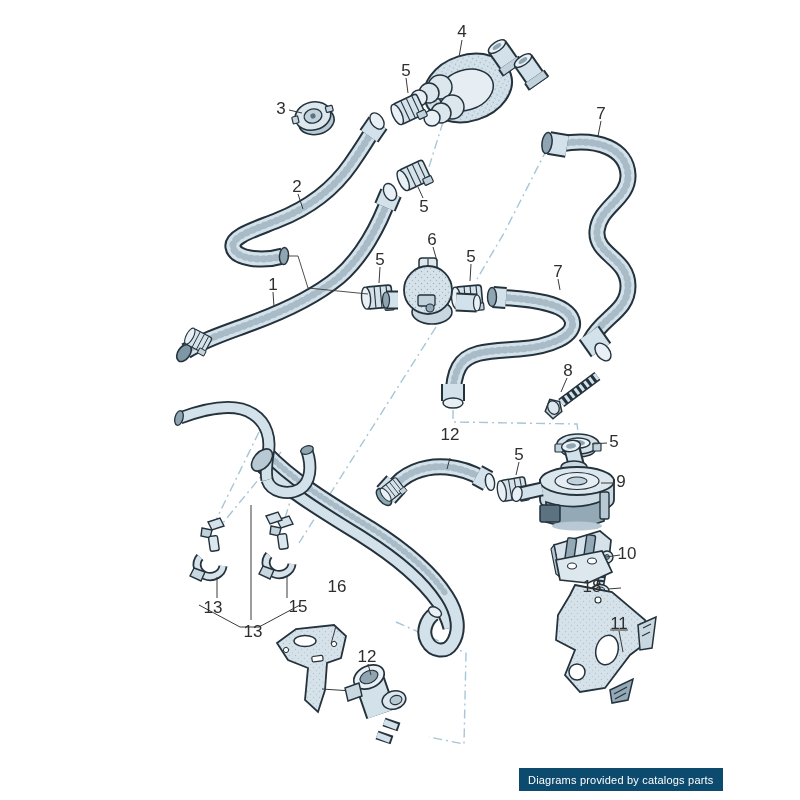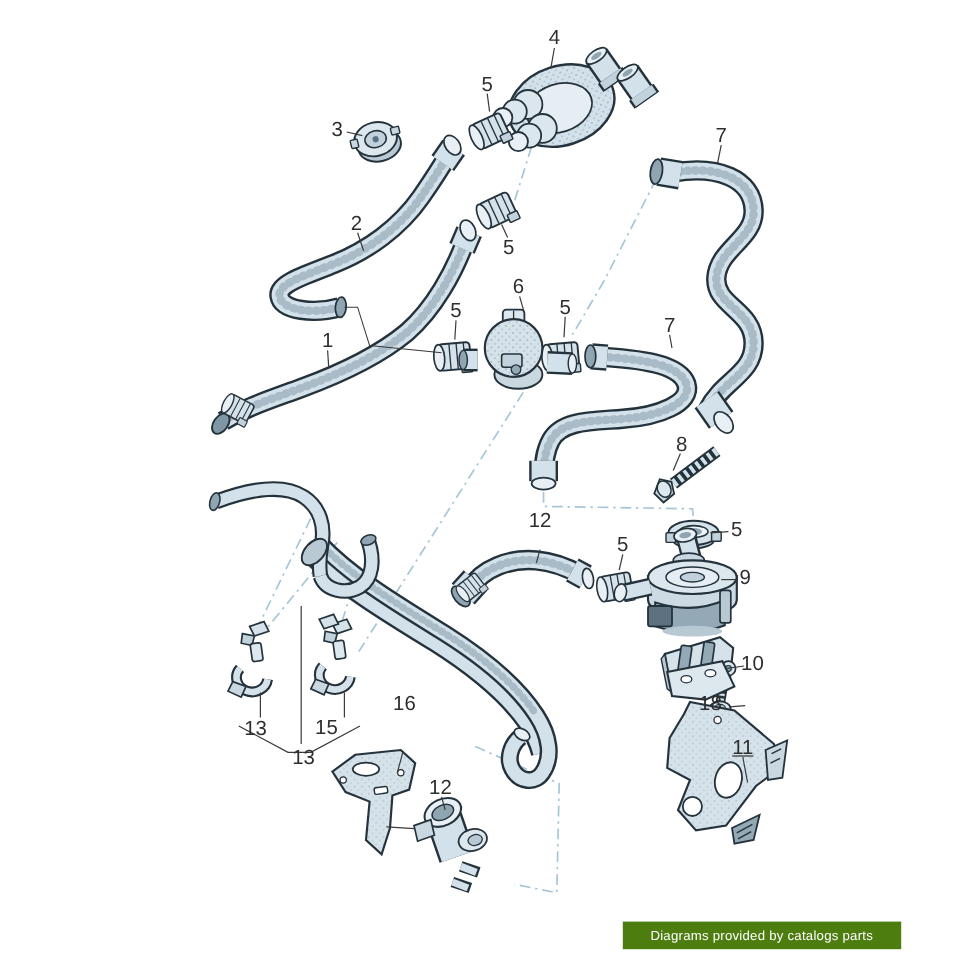--- a/index.html
+++ b/index.html
@@ -9,23 +9,23 @@
   svg{position:absolute;left:0;top:0;}
   .callout{
      position:absolute;
      transform:translate(-50%,-50%);
      font-size:17px;line-height:1;color:#2e2e2e;
      font-family:"Liberation Sans", sans-serif;
      user-select:none;white-space:nowrap;
   }
   #footer-badge{
      position:absolute;left:519px;top:768px;height:23px;
-     background:#4d7c0f;color:#ffffff;
+     background:#0c4a6e;color:#ffffff;
      display:flex;align-items:center;
-     padding:0 23px;font-size:11px;letter-spacing:.2px;
+     padding:0 9px;font-size:11px;letter-spacing:.2px;
      font-family:"Liberation Sans", sans-serif;
   }
 </style>
 </head>
 <body>
 
 <div id="stage">
 
 <svg width="800" height="800" viewBox="0 0 800 800">
   <defs>
@@ -346,21 +346,21 @@
       <div class="callout" style="left: 558px; top: 271px;">7</div>
       <div class="callout" style="left: 568px; top: 370px;">8</div>
       <div class="callout" style="left: 614px; top: 441px;">5</div>
       <div class="callout" style="left: 450px; top: 434px;">12</div>
       <div class="callout" style="left: 519px; top: 454px;">5</div>
       <div class="callout" style="left: 621px; top: 481px;">9</div>
       <div class="callout" style="left: 627px; top: 553px;">10</div>
       <div class="callout" style="left: 592px; top: 586px;">18</div>
       <div class="callout" style="left: 619px; top: 623px; text-decoration: underline;">11</div>
       <div class="callout" style="left: 213px; top: 607px;">13</div>
-      <div class="callout" style="left: 272px; top: 606px;">15</div>
+      <div class="callout" style="left: 298px; top: 606px;">15</div>
       <div class="callout" style="left: 253px; top: 631px;">13</div>
       <div class="callout" style="left: 337px; top: 586px;">16</div>
       <div class="callout" style="left: 367px; top: 656px;">12</div>
     </div>
 
 <div id="footer-badge">
   <span>Diagrams provided by catalogs parts</span>
 </div>
 
 </div>

